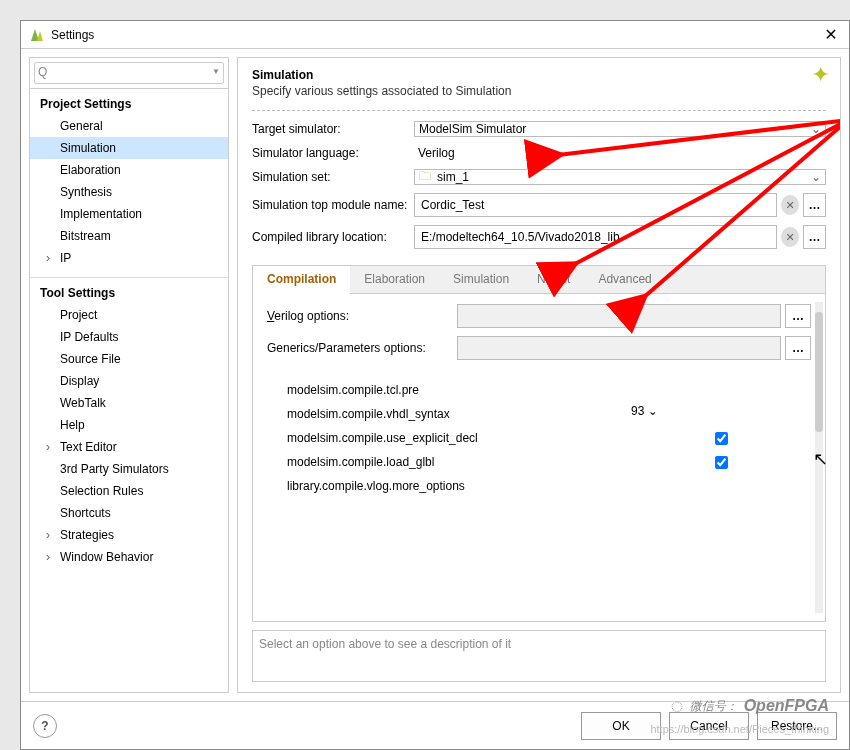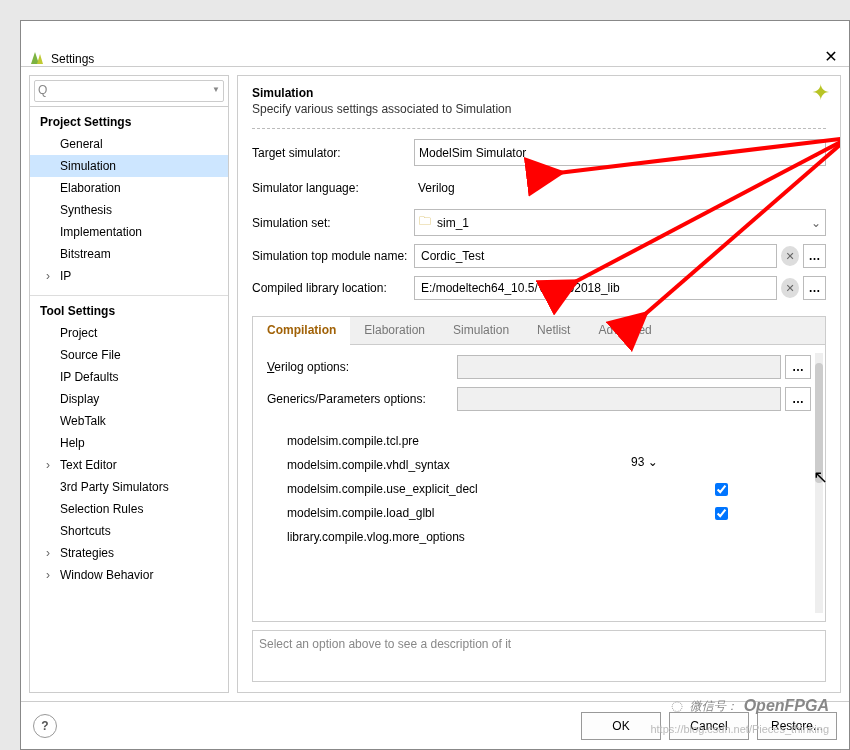--- a/index.html
+++ b/index.html
@@ -1,18 +1,18 @@
 <!DOCTYPE html>
 <html><head>
 <meta charset="utf-8">
 <style>
 * { box-sizing: border-box; font-family: "Segoe UI", Arial, sans-serif; font-size: 12px; }
 body { margin: 0; background: #e8e8e8; padding: 10px; }
 .window { width: 830px; height: 730px; background: #fff; border: 1px solid #888; display: flex; flex-direction: column; margin: 10px; position: relative; }
-.titlebar { height: 46px; display: flex; align-items: flex-end; padding: 0 8px; border-bottom: 1px solid #ccc; }
+.titlebar { height: 28px; display: flex; align-items: center; padding: 0 8px; border-bottom: 1px solid #ccc; }
 .titlebar .logo { width: 16px; height: 16px; margin-right: 6px; }
 .titlebar .title { flex: 1; }
 .titlebar .close { width: 20px; text-align: center; cursor: pointer; font-size: 16px; }
 .body { flex: 1; display: flex; padding: 8px; gap: 8px; overflow: hidden; }
 .sidebar { width: 200px; display: flex; flex-direction: column; border: 1px solid #ccc; }
 .search { padding: 4px; border-bottom: 1px solid #ccc; }
 .search input { width: 100%; height: 22px; padding: 2px 18px 2px 18px; border: 1px solid #ccc; border-radius: 2px; }
 .search-wrap { position: relative; }
 .search-wrap .q { position: absolute; left: 4px; top: 3px; color: #888; }
 .search-wrap .dd { position: absolute; right: 4px; top: 5px; color: #888; font-size: 8px; }
@@ -23,21 +23,21 @@
 .tree-item.sel { background: #cde6ff; }
 .content { flex: 1; border: 1px solid #ccc; padding: 10px 14px; display: flex; flex-direction: column; overflow: hidden; position: relative; }
 .heading { font-weight: bold; margin-bottom: 2px; }
 .subheading { color: #333; margin-bottom: 8px; }
 hr.dashed { border: none; border-top: 1px dashed #bbb; margin: 4px 0 10px 0; }
 .row { display: flex; align-items: center; margin-bottom: 8px; }
 .row .lbl { width: 162px; }
 .row .ctrl { flex: 1; display: flex; align-items: center; gap: 4px; }
 .row select, .row input[type=text] { width: 100%; height: 24px; border: 1px solid #bbb; padding: 2px 6px; background: #fff; }
 .row .folder { width: 16px; color: #c9a227; margin-right: 2px; }
-.row .sel-wrap { flex:1; display:flex; align-items:center; border:1px solid #bbb; height:27px; padding:0 4px; }
+.row .sel-wrap { flex:1; display:flex; align-items:center; border:1px solid #bbb; height:16px; padding:0 4px; }
 .row .sel-wrap .val { flex:1; }
 .row .sel-wrap .caret { color:#666; }
 .clear-btn { width: 20px; height: 20px; border-radius: 50%; background: #ddd; color: #666; display: inline-flex; align-items: center; justify-content: center; cursor: pointer; font-size: 11px; }
 .more-btn { width: 26px; height: 24px; border: 1px solid #bbb; display: inline-flex; align-items: center; justify-content: center; cursor: pointer; background: #fff; font-weight: bold; }
 .tabs-area { border: 1px solid #ccc; flex: 1; margin-top: 8px; display: flex; flex-direction: column; overflow: hidden; }
 .tabs { display: flex; border-bottom: 1px solid #ccc; background: #f0f0f0; }
 .tab { padding: 6px 14px; cursor: pointer; color: #777; }
 .tab.active { font-weight: bold; color: #a16207; background: #fff; border-bottom: 2px solid #fff; margin-bottom: -1px; }
 .tab-content { flex: 1; padding: 10px 14px; overflow: auto; position: relative; }
 .opt-row { display: flex; align-items: center; margin-bottom: 8px; }
@@ -87,22 +87,22 @@
         <div class="tree-group">Project Settings</div>
         <div class="tree-item">General</div>
         <div class="tree-item sel">Simulation</div>
         <div class="tree-item">Elaboration</div>
         <div class="tree-item">Synthesis</div>
         <div class="tree-item">Implementation</div>
         <div class="tree-item">Bitstream</div>
         <div class="tree-item exp">IP</div>
         <div class="tree-group" style="margin-top:8px;border-top:1px solid #ddd;padding-top:8px">Tool Settings</div>
         <div class="tree-item">Project</div>
+        <div class="tree-item">IP Defaults</div>
         <div class="tree-item">Source File</div>
-        <div class="tree-item">IP Defaults</div>
         <div class="tree-item">Display</div>
         <div class="tree-item">WebTalk</div>
         <div class="tree-item">Help</div>
         <div class="tree-item exp">Text Editor</div>
         <div class="tree-item">3rd Party Simulators</div>
         <div class="tree-item">Selection Rules</div>
         <div class="tree-item">Shortcuts</div>
         <div class="tree-item exp">Strategies</div>
         <div class="tree-item exp">Window Behavior</div>
       </div>

